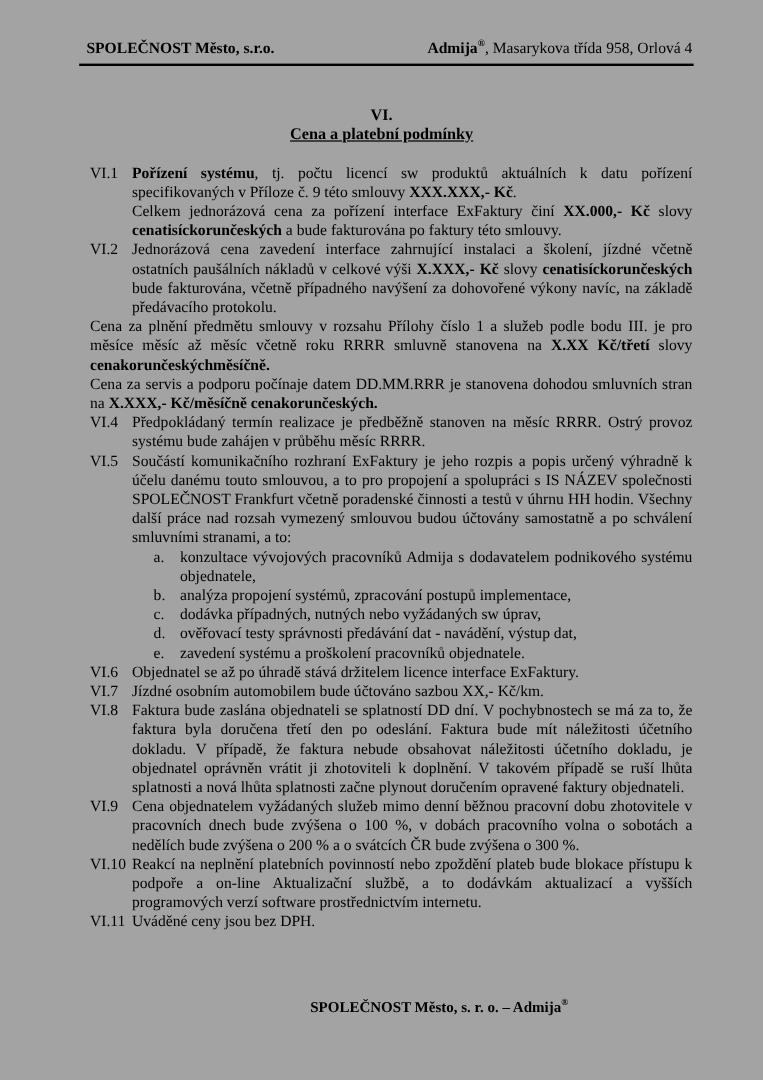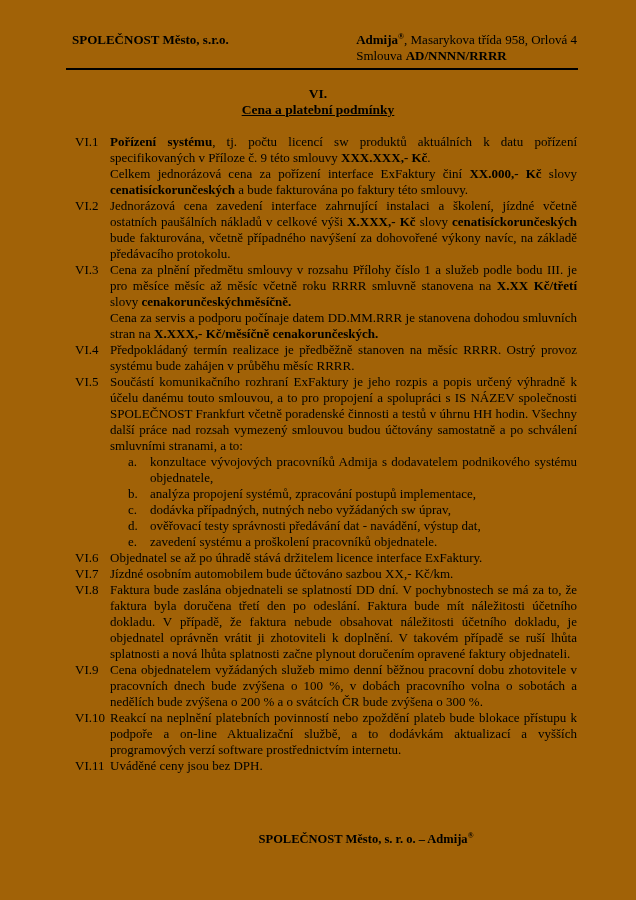--- a/index.html
+++ b/index.html
@@ -11,47 +11,48 @@
     width: 636px;
     height: 900px;
     font-family: "Liberation Serif", serif;
     color: #000000;
     -webkit-font-smoothing: antialiased;
   }
   .page {
     position: relative;
     width: 636px;
     height: 900px;
-    background: #a16207;
+    background: #a3a3a3;
     overflow: hidden;
   }
   
   .doc-header {
     display: flex;
     justify-content: space-between;
     align-items: flex-start;
     padding: 32px 59px 0 72px;
     font-size: 13px;
     line-height: 15.5px;
   }
   .header-left {
     font-weight: bold;
     white-space: nowrap;
   }
   .header-right {
+    text-align: right;
     white-space: nowrap;
   }
   .header-rule {
     border: none;
     border-top: 2px solid #000;
     margin: 5px 58px 0 66px;
   }
   
   .doc-title {
-    margin-top: 16px;
+    margin-top: 33px;
     text-align: center;
     font-weight: bold;
     font-size: 13.5px;
     line-height: 16px;
   }
   .title-heading { text-decoration: underline; }
   
   .clauses {
     margin: 16px 59px 12px 75px;
     font-size: 13px;
@@ -97,21 +98,20 @@
 </style>
 </head>
 <body>
 
 <div class="page">
 
   <header class="doc-header">
     <div class="header-left">SPOLEČNOST Město, s.r.o.</div>
     <div class="header-right">
       <div><span class="b">Admija</span><sup class="b">®</sup><span>, Masarykova třída 958, Orlová 4</span></div>
-      <div><span>Smlouva </span><span class="b">AD/NNNN/RRRR</span></div>
     </div>
   </header>
 
   <hr class="header-rule">
 
   <div class="doc-title">
     <div class="title-number">VI.</div>
     <div class="title-heading">Cena a platební podmínky</div>
   </div>
 
@@ -123,21 +123,20 @@
           <div class="para"><span>Celkem jednorázová cena za pořízení interface ExFaktury činí </span><span class="b">XX.000,- Kč</span><span> slovy </span><span class="b">cenatisíckorunčeských</span><span> a bude fakturována po faktury této smlouvy.</span></div>
         </div>
       </div>
       <div class="clause">
         <div class="clause-num">VI.2</div>
         <div class="clause-body">
           <div class="para"><span>Jednorázová cena zavedení interface zahrnující instalaci a školení, jízdné včetně ostatních paušálních nákladů v celkové výši </span><span class="b">X.XXX,- Kč</span><span> slovy </span><span class="b">cenatisíckorunčeských</span><span> bude fakturována, včetně případného navýšení za dohovořené výkony navíc, na základě předávacího protokolu.</span></div>
         </div>
       </div>
       <div class="clause">
-        <div class="clause-num">VI.3</div>
         <div class="clause-body">
           <div class="para"><span>Cena za plnění předmětu smlouvy v rozsahu Přílohy číslo 1 a služeb podle bodu III. je pro měsíce měsíc až měsíc včetně roku RRRR smluvně stanovena na </span><span class="b">X.XX Kč/třetí</span><span> slovy </span><span class="b">cenakorunčeskýchměsíčně.</span></div>
           <div class="para"><span>Cena za servis a podporu počínaje datem DD.MM.RRR je stanovena dohodou smluvních stran na </span><span class="b">X.XXX,- Kč/měsíčně cenakorunčeských.</span></div>
         </div>
       </div>
       <div class="clause">
         <div class="clause-num">VI.4</div>
         <div class="clause-body">
           <div class="para"><span>Předpokládaný termín realizace je předběžně stanoven na měsíc RRRR. Ostrý provoz systému bude zahájen v průběhu měsíc RRRR.</span></div>
         </div>

